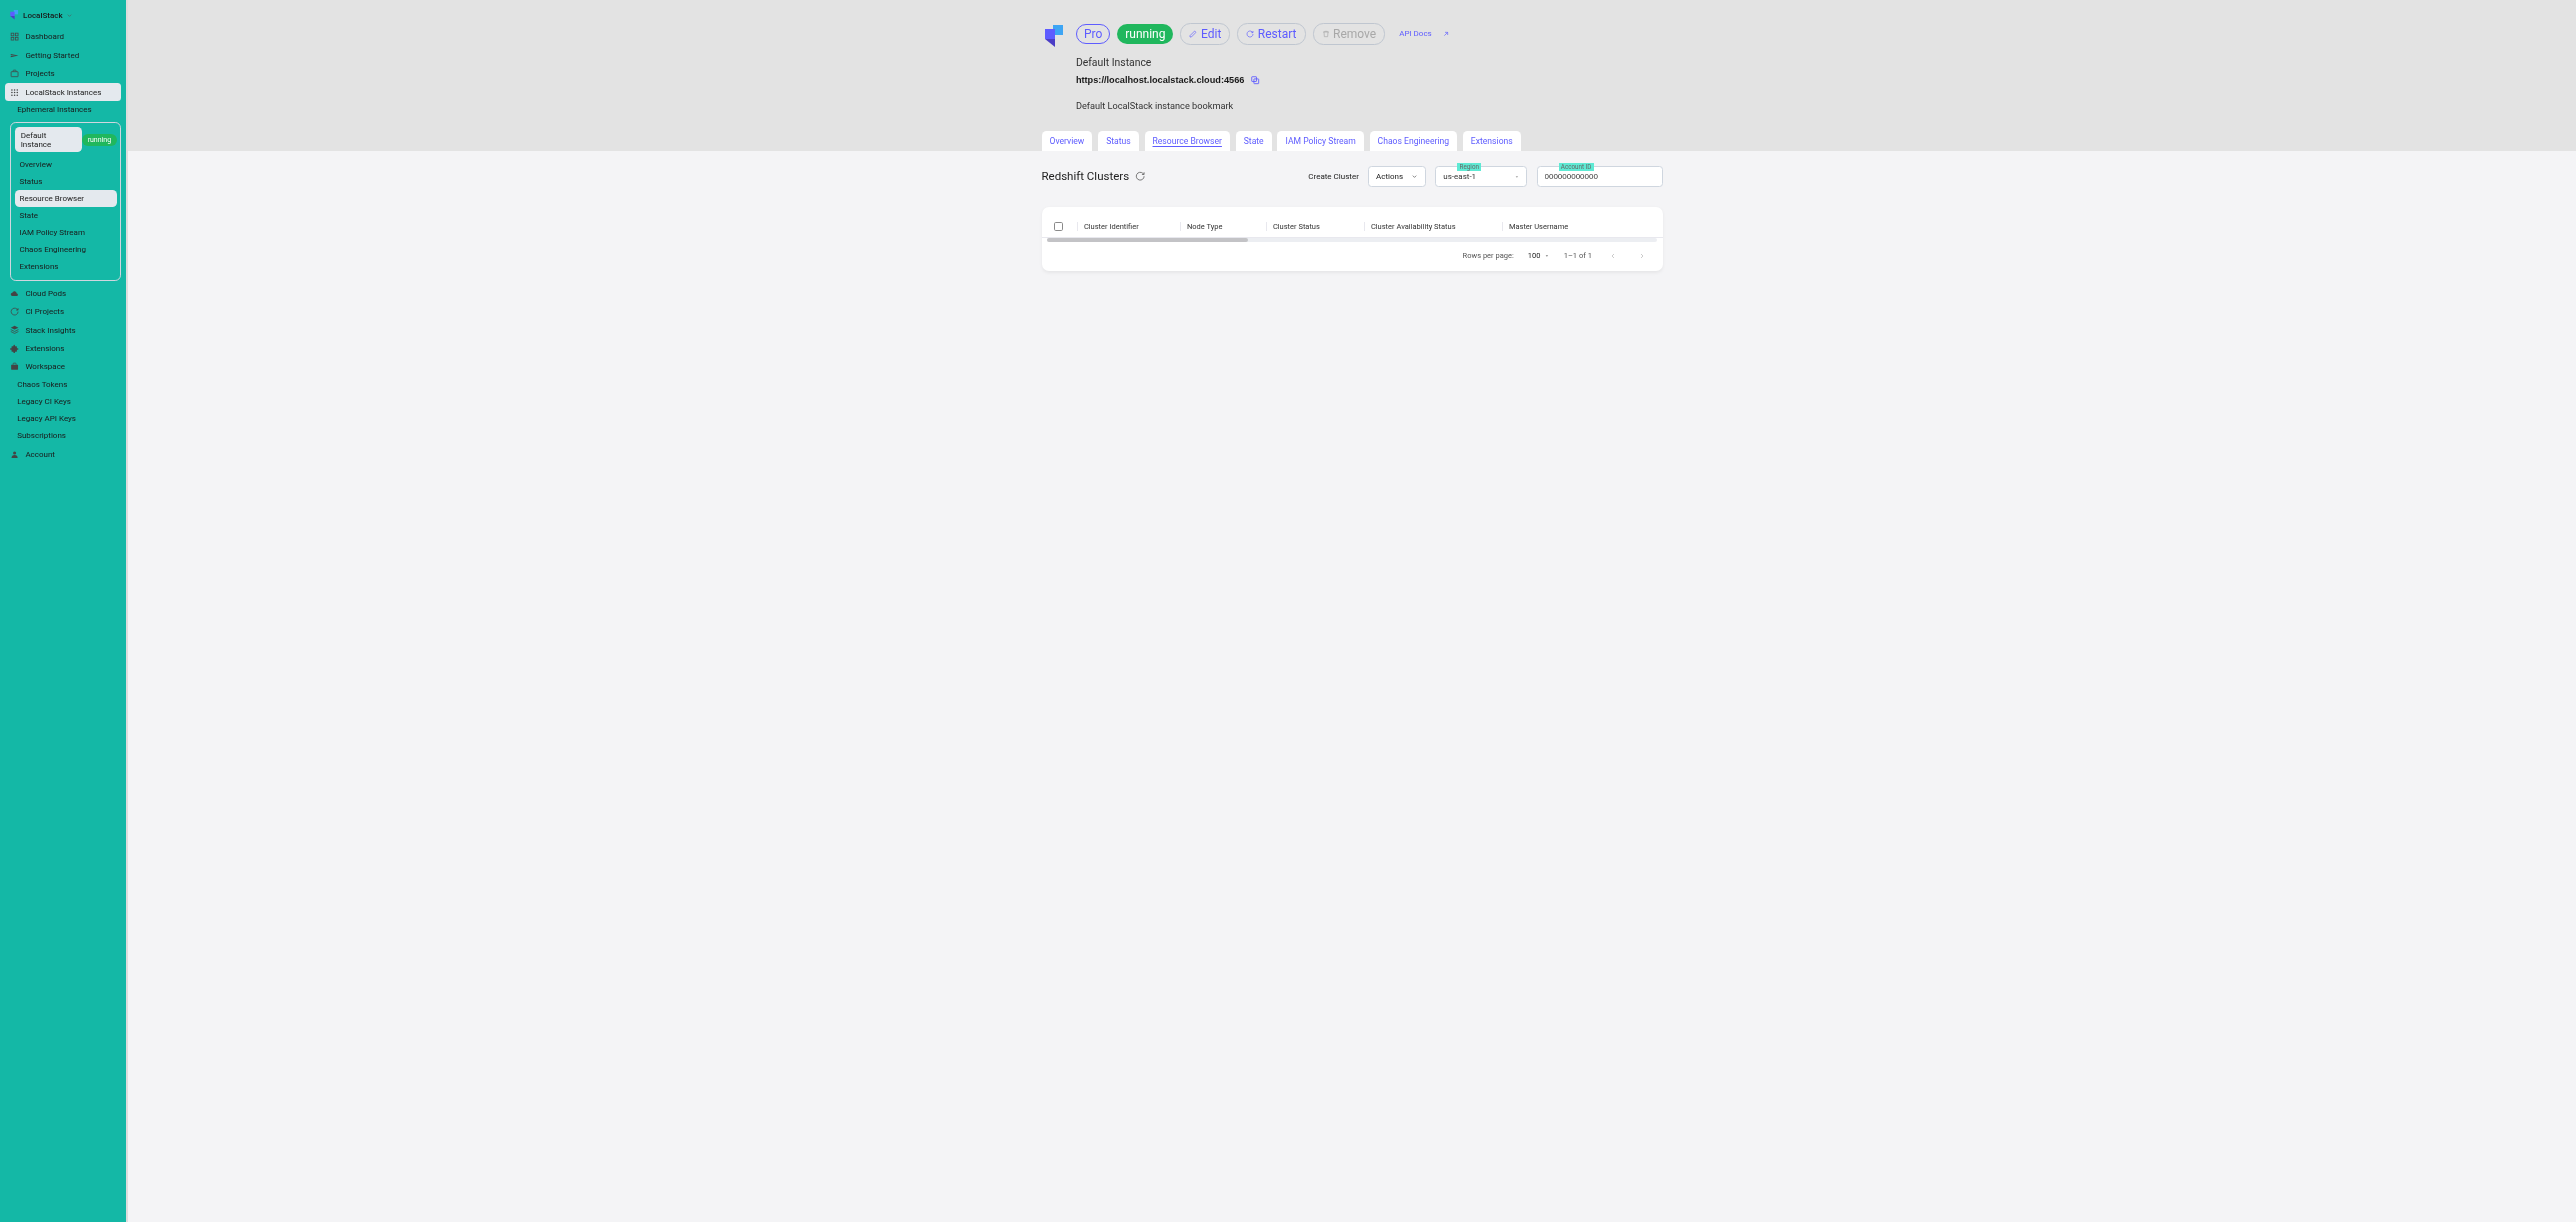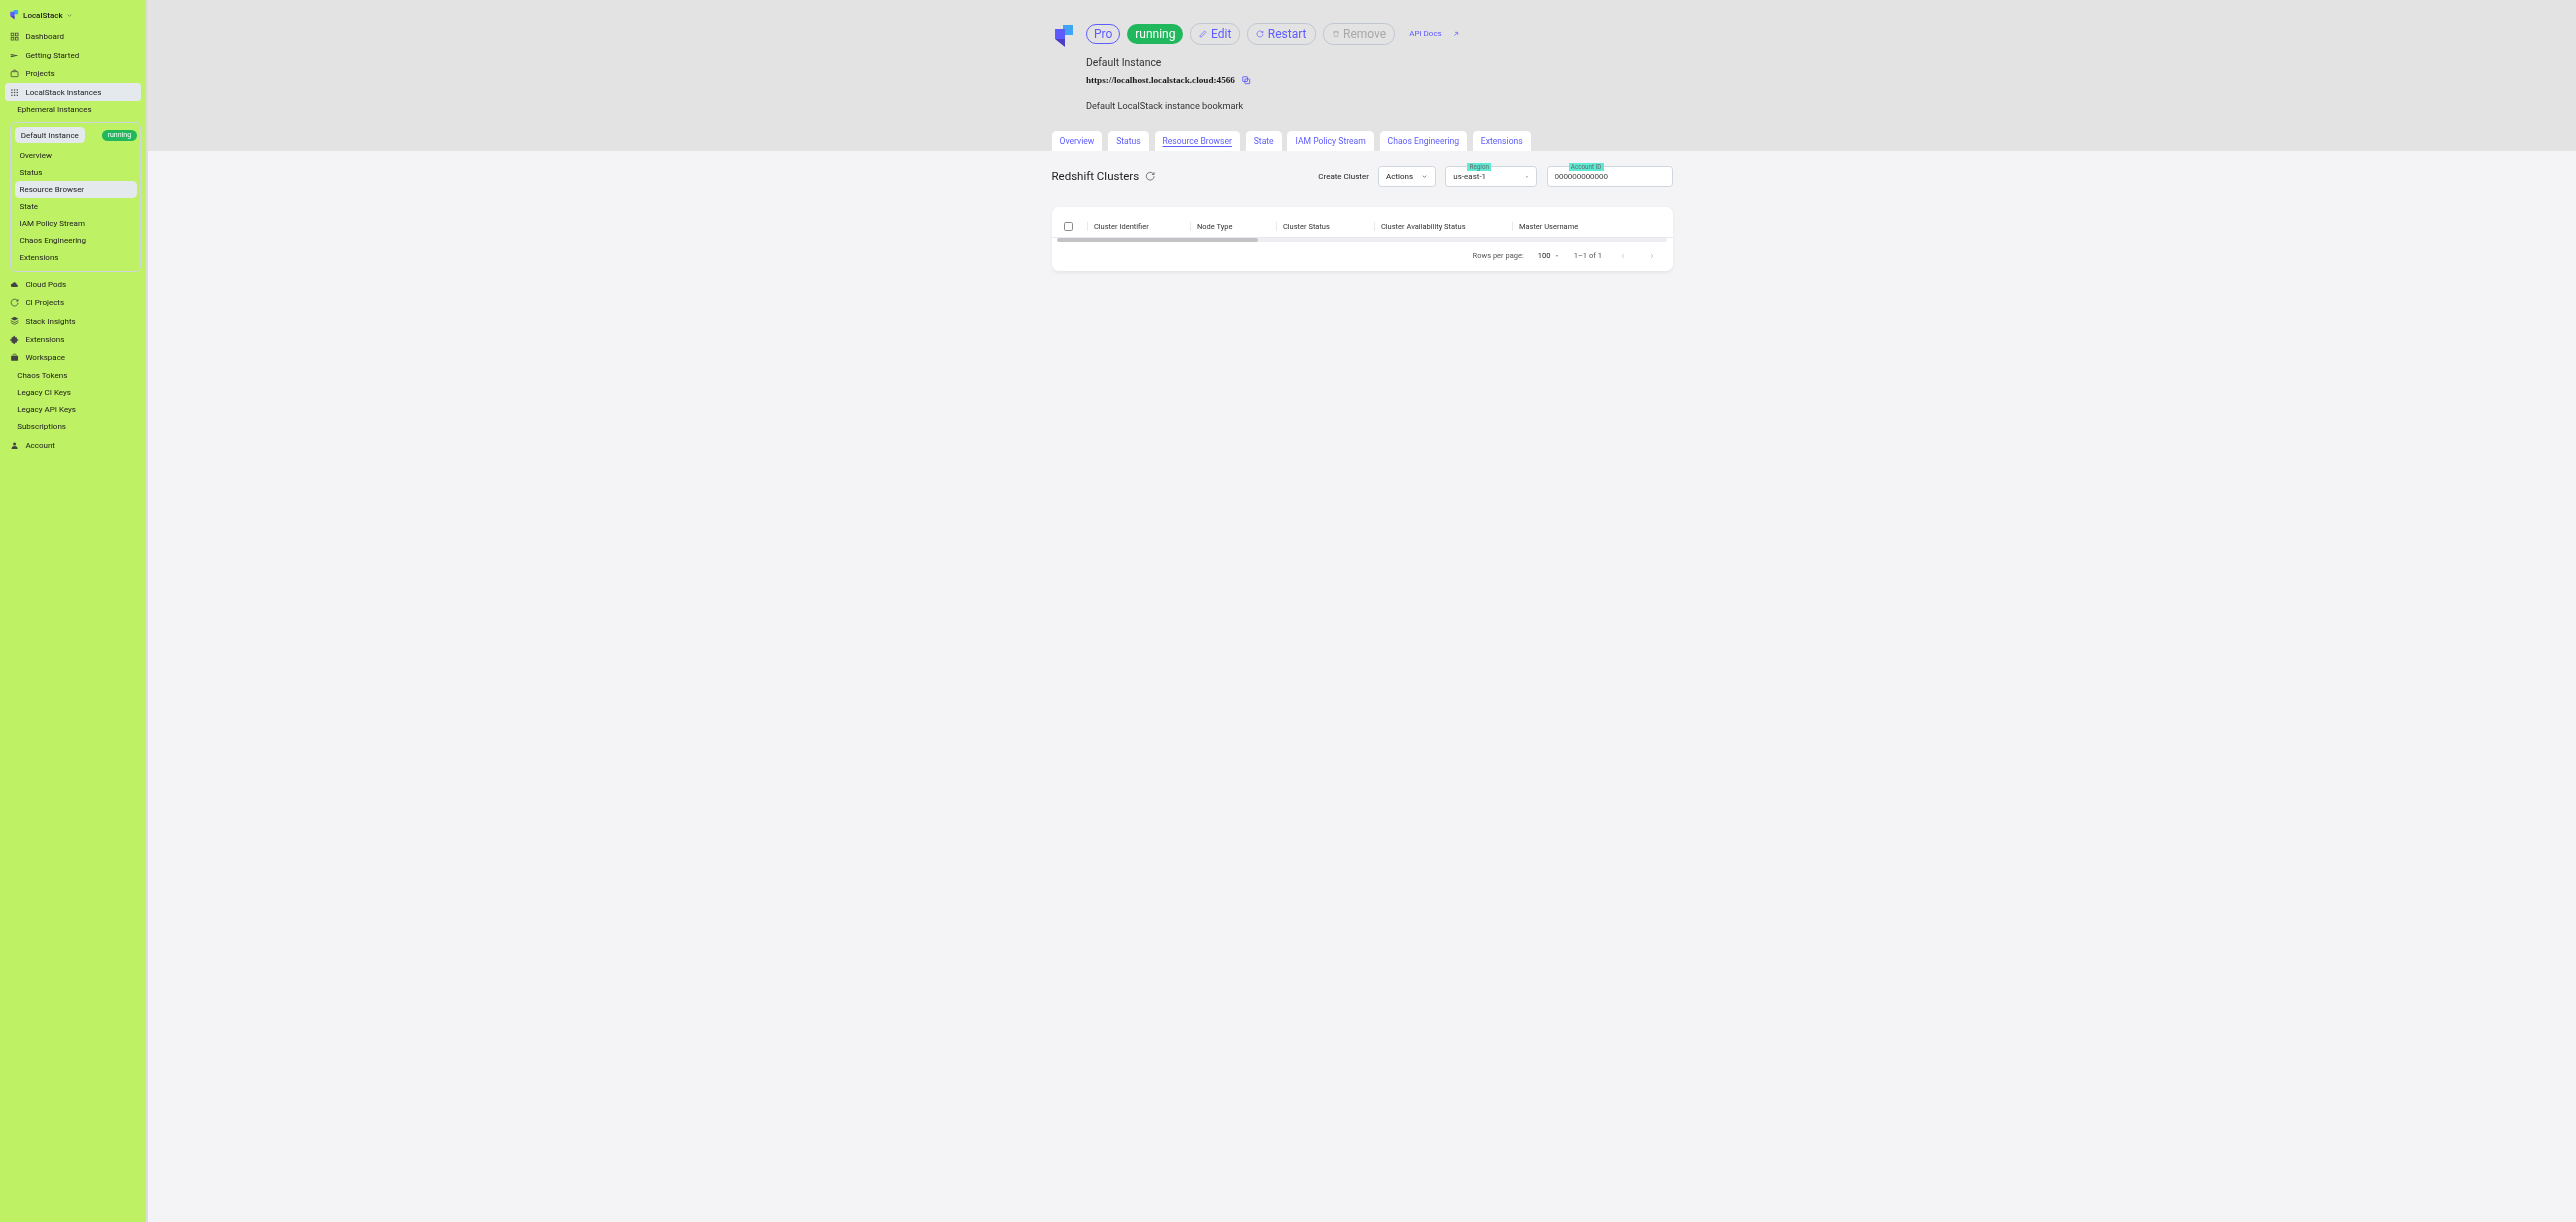--- a/index.html
+++ b/index.html
@@ -8,22 +8,22 @@
     font-size: 8px;
     color: #1a1a1a;
     background: #e3e3e3;
     display: flex;
     height: 100vh;
     overflow: hidden;
   }
 
   
   .sidebar {
-    width: 148px;
-    background: #bef264;
+    width: 128px;
+    background: #14b8a6;
     border-right: 2.9px solid #ddd;
     overflow-y: auto;
     padding: 4.6px;
   }
   .brand {
     display: flex;
     align-items: center;
     gap: 3.5px;
     padding: 5.8px 4.6px 7px;
     font-weight: 500;
@@ -175,21 +175,21 @@
     color: #333;
     margin-bottom: 5.8px;
   }
   .url-row {
     display: flex;
     align-items: center;
     gap: 5.8px;
     margin-bottom: 15px;
   }
   .url {
-    font-family: Liberation Serif, serif;
+    font-family: Liberation Sans, sans-serif;
     font-weight: 600;
     font-size: 9.2px;
     color: #1a1a1a;
   }
   .copy-btn {
     color: #5e5cff;
     cursor: pointer;
     display: inline-flex;
   }
   .instance-desc {

